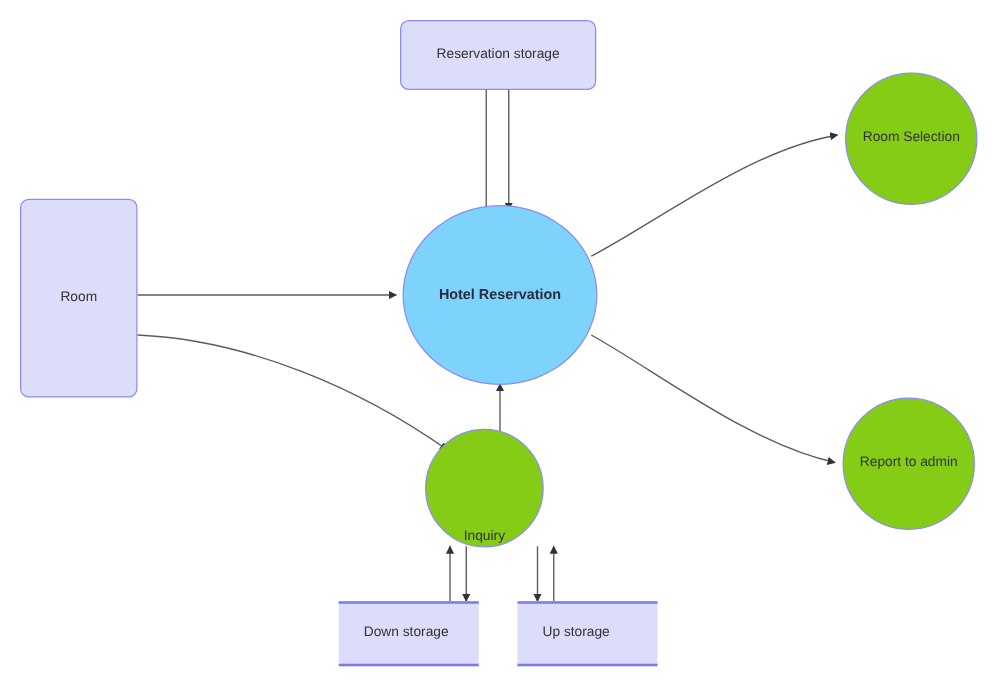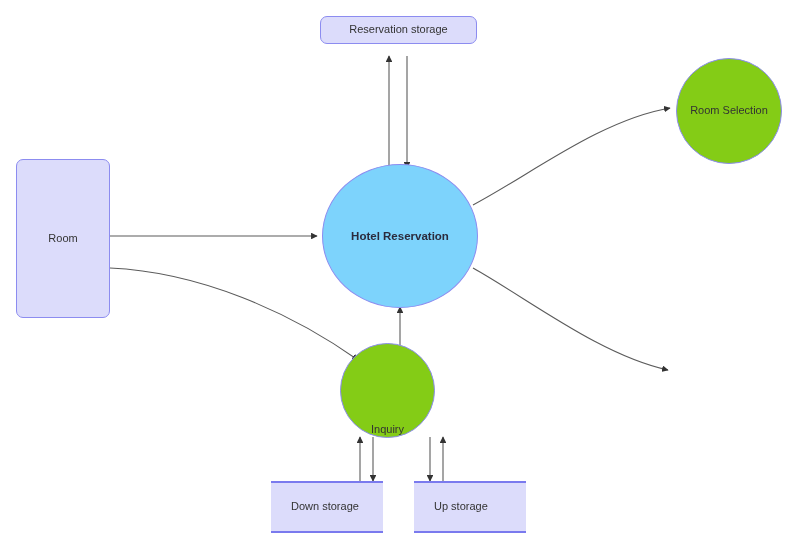--- a/index.html
+++ b/index.html
@@ -108,32 +108,35 @@
 
       <path d="M 443 481 L 443 437" marker-end="url(#arrow)"></path>
 
     </g>
   </svg>
 
   <div class="node box-rounded" style="left:16px; top:159px; width:94px; height:159px;">
     <span class="node-label">Room</span>
   </div>
 
-  <div class="node box-rounded" style="left:320px; top:16px; width:157px; height:28px;">
+  <div class="node box-rounded" style="left:320px; top:16px; width:157px; height:56px;">
     <span class="node-label">Reservation storage</span>
   </div>
 
   <div class="node circle circle-primary" style="left:322px; top:164px; width:156px; height:144px;">
     <span class="node-label">Hotel Reservation</span>
   </div>
 
   <div class="node circle" style="left:676px; top:58px; width:106px; height:106px;">
     <span class="node-label">Room Selection</span>
   </div>
 
+  <div class="node circle" style="left:674px; top:318px; width:106px; height:106px;">
+    <span class="node-label">Report to admin</span>
+  </div>
 
   <div class="node circle" style="left:340px; top:343px; width:95px; height:95px;align-items:flex-end;">
     <span class="node-label">Inquiry</span>
   </div>
 
   <div class="node store" style="left:271px; top:481px; width:112px; height:52px;">
     <span class="node-label">Down storage</span>
   </div>
 
   <div class="node store" style="left:414px; top:481px; width:112px; height:52px;text-align:center;">

